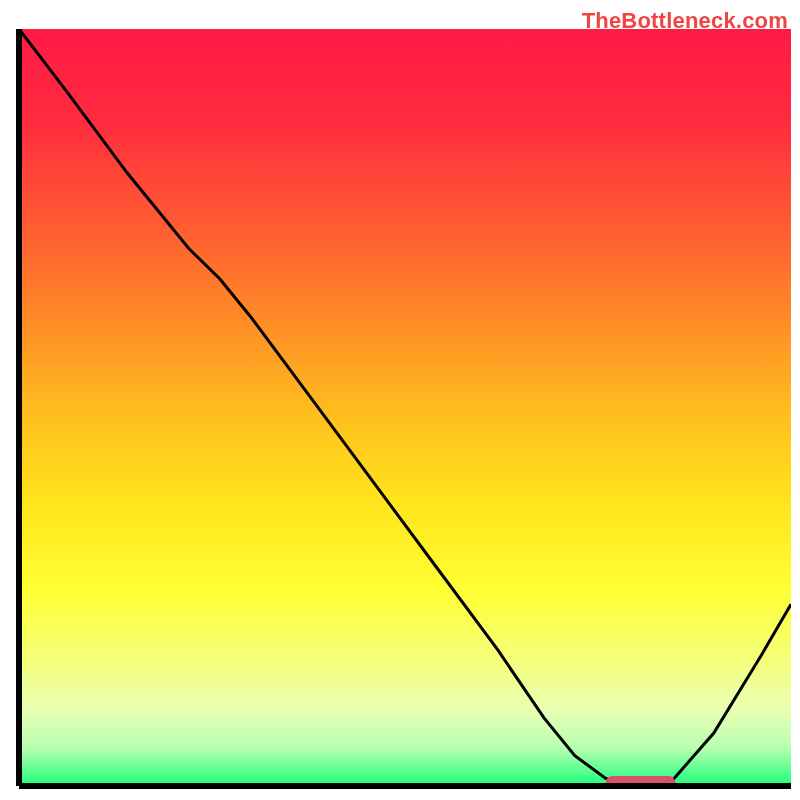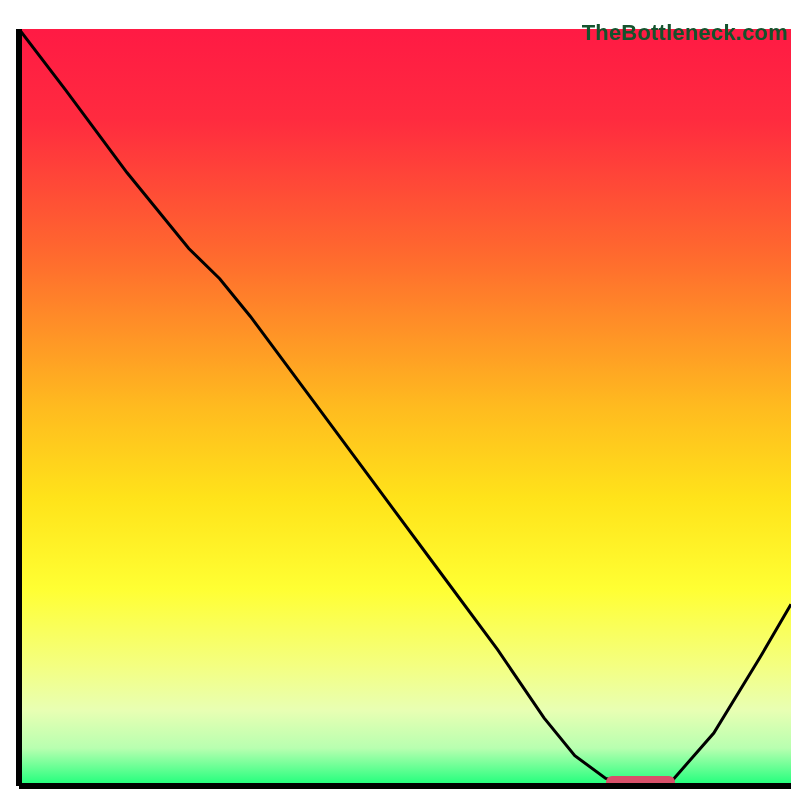--- a/index.html
+++ b/index.html
@@ -4,26 +4,26 @@
 <style>
   * { margin: 0; padding: 0; box-sizing: border-box; }
   html, body { width: 800px; height: 800px; background: #fff; }
   .chart-container {
     position: relative;
     width: 800px;
     height: 800px;
   }
   .watermark {
     position: absolute;
-    top: 20px;
+    top: 8px;
     right: 12px;
     font-family: Arial, sans-serif;
     font-size: 22px;
     font-weight: 600;
-    color: #14532d;
+    color: #ef4444;
     letter-spacing: 0.2px;
     z-index: 3;
   }
   .axes {
     position: absolute;
     top: 0;
     left: 0;
     width: 800px;
     height: 800px;
     z-index: 2;

